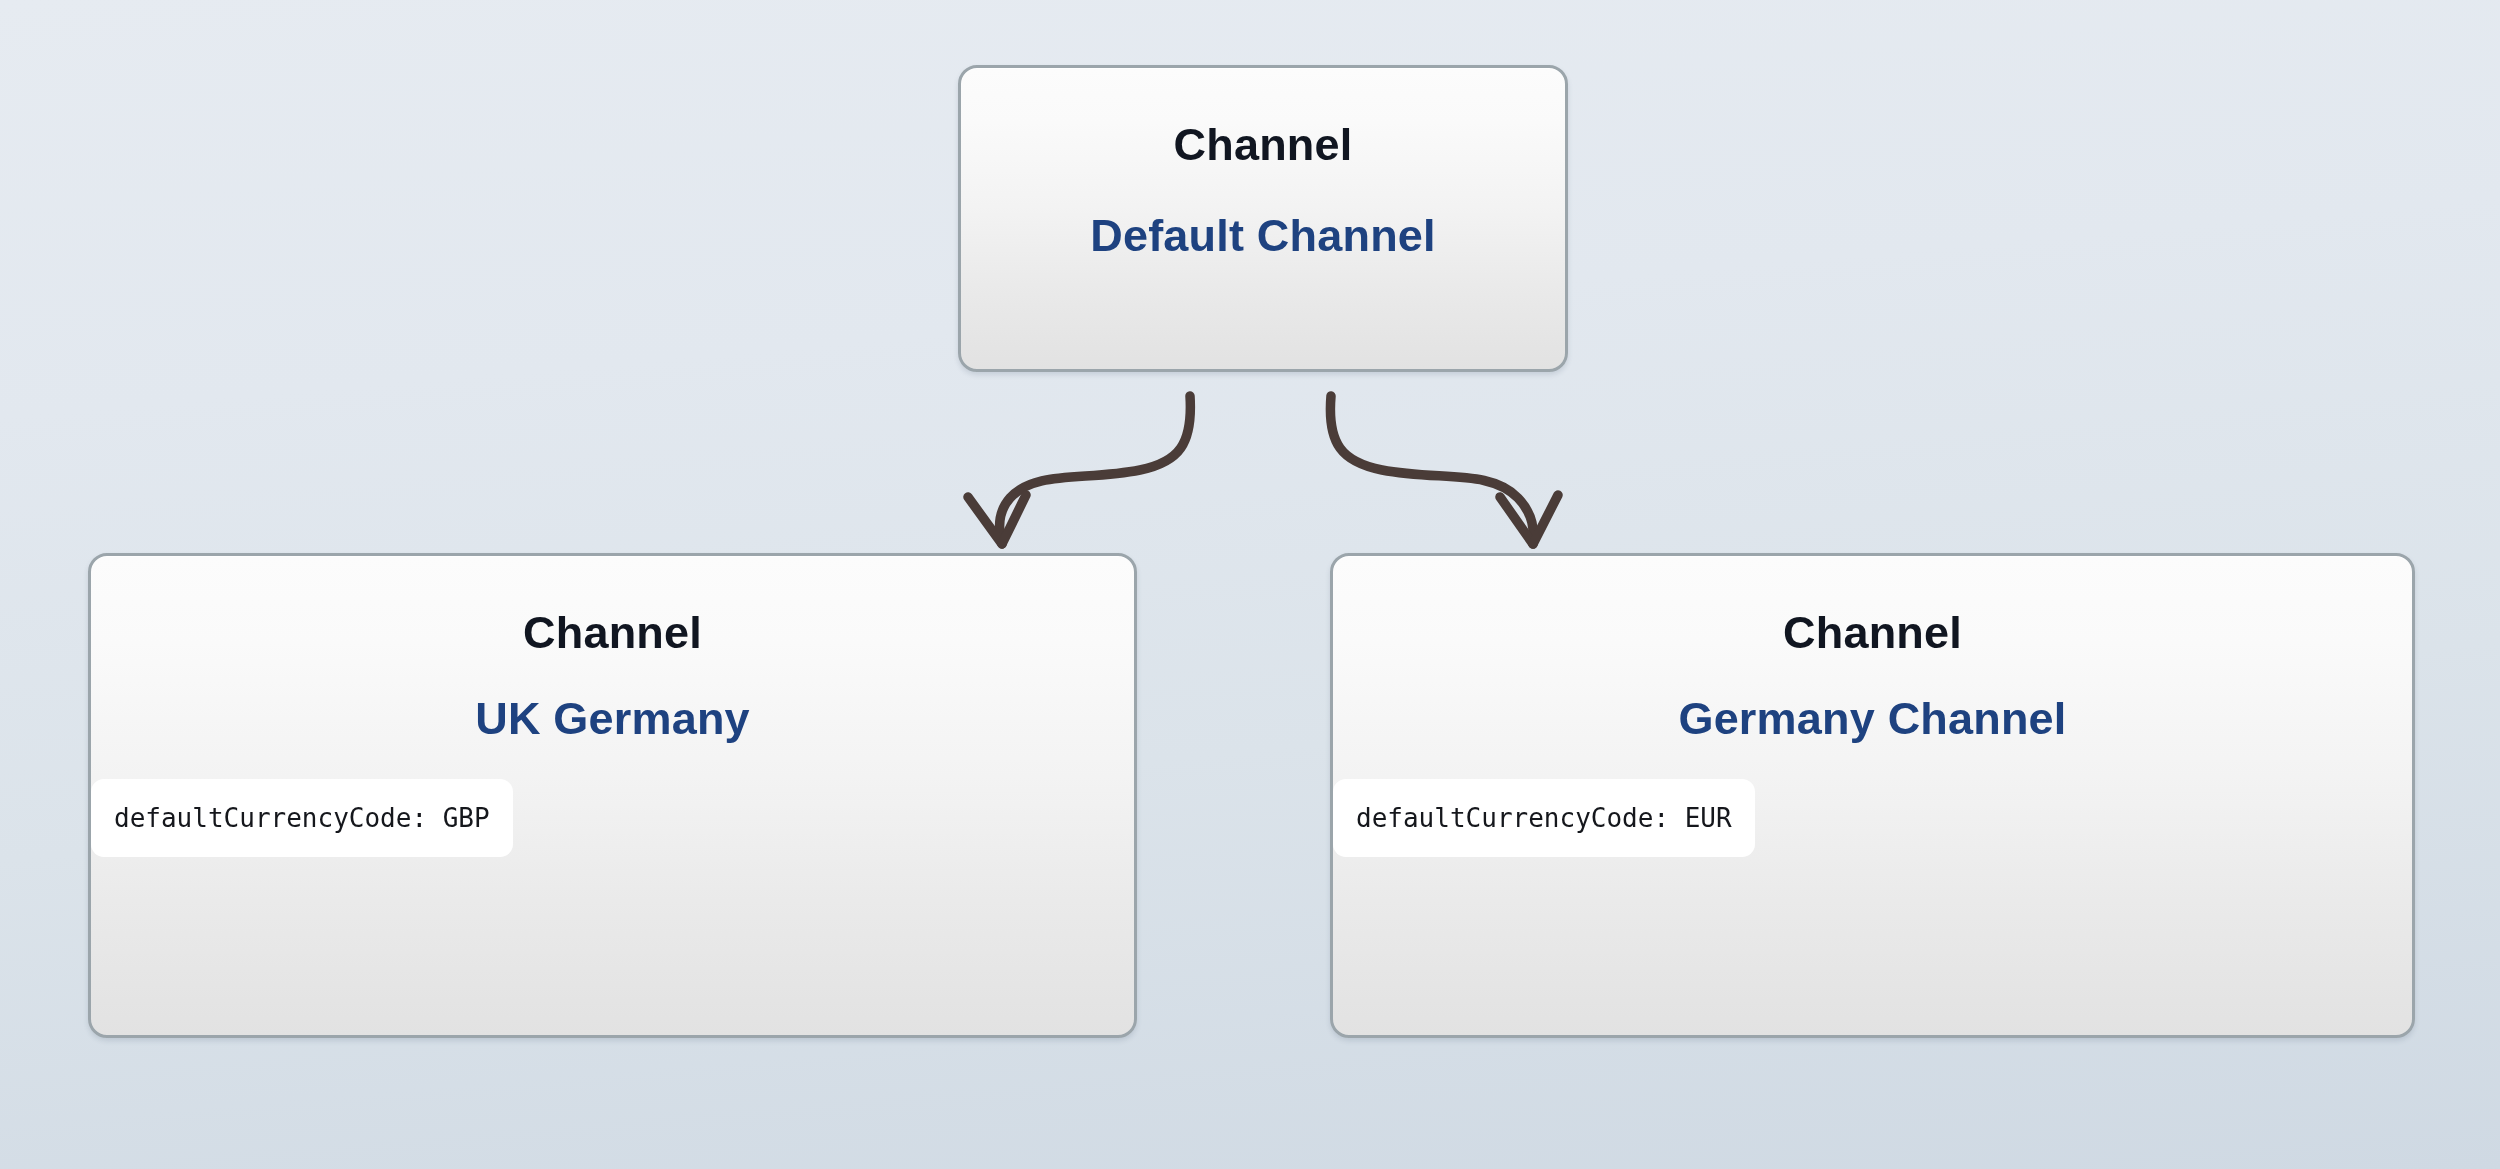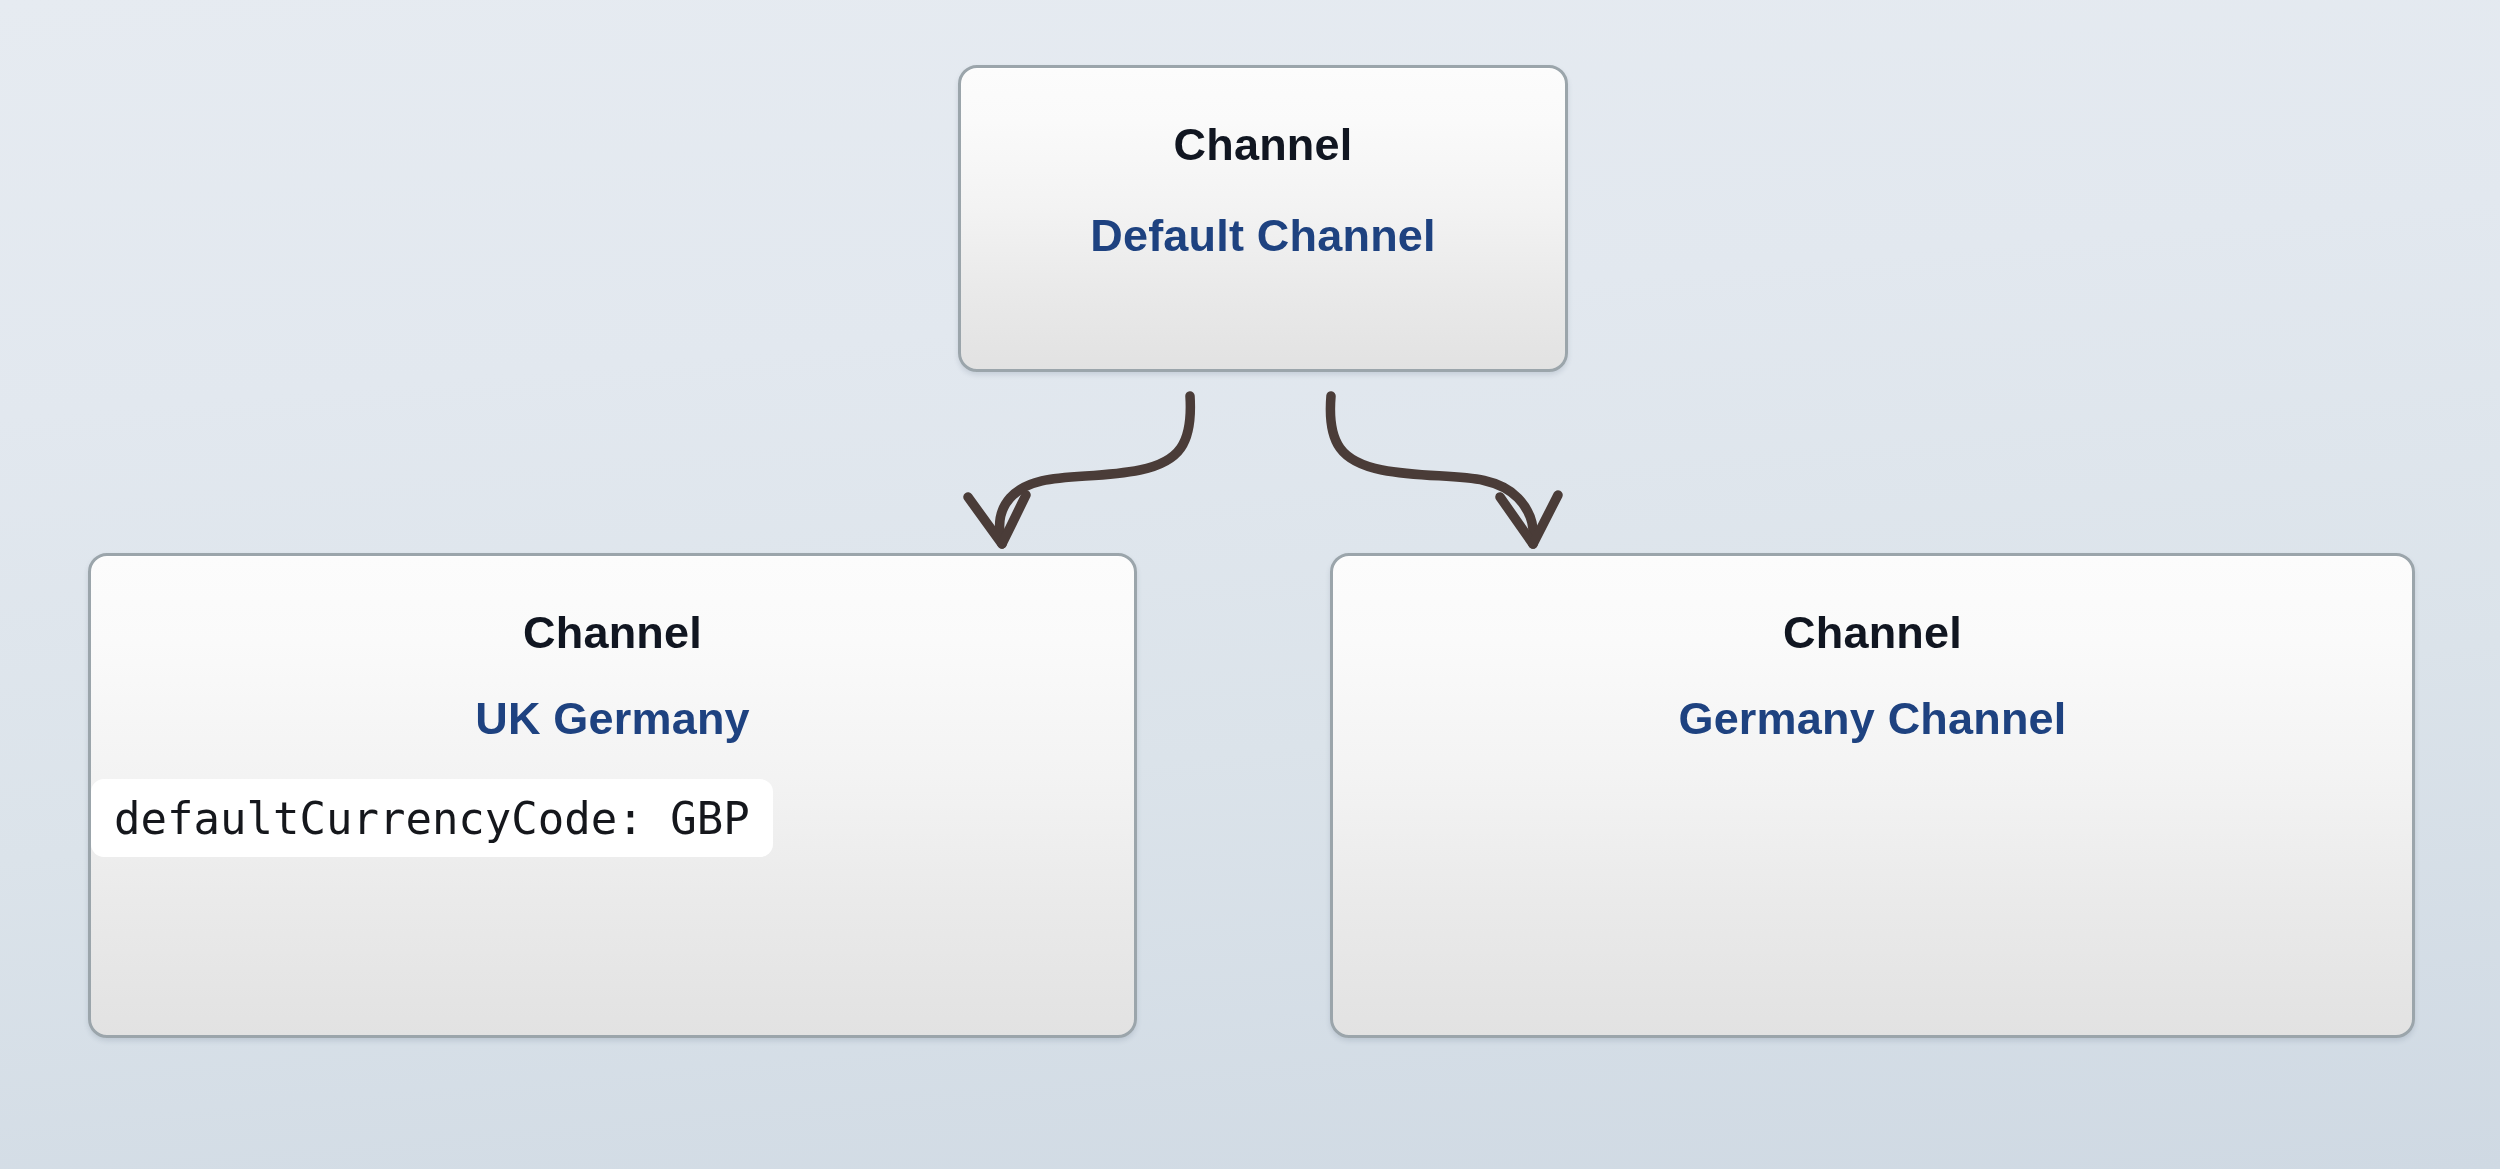--- a/index.html
+++ b/index.html
@@ -115,21 +115,21 @@
   .node-child .node-name {
     font-size: 45px;
     line-height: 58px;
     margin-top: 28px;
   }
   .node-child .node-props {
     margin-top: 31px;
   }
   .node-child .prop-chip {
     height: 78px;
-    font-size: 44px;
+    font-size: 26px;
     padding: 0 23px;
   }
 
   #node-uk {
     left: 88px;
     width: 1049px;
   }
   #node-uk .node-props { padding: 0 70px 0 70px; align-items: flex-start; }
 
   #node-de {
@@ -175,15 +175,18 @@
     <div class="node-type">Channel</div>
     <div class="node-name">UK Germany</div>
     <div class="node-props">
       <div class="prop-chip">defaultCurrencyCode: GBP</div>
     </div>
   </div>
 
   <div class="node node-child" id="node-de">
     <div class="node-type">Channel</div>
     <div class="node-name">Germany Channel</div>
+    <div class="node-props">
+      <div class="prop-chip">defaultCurrencyCode: EUR</div>
+    </div>
   </div>
 
 </div>
 
 </body></html>

